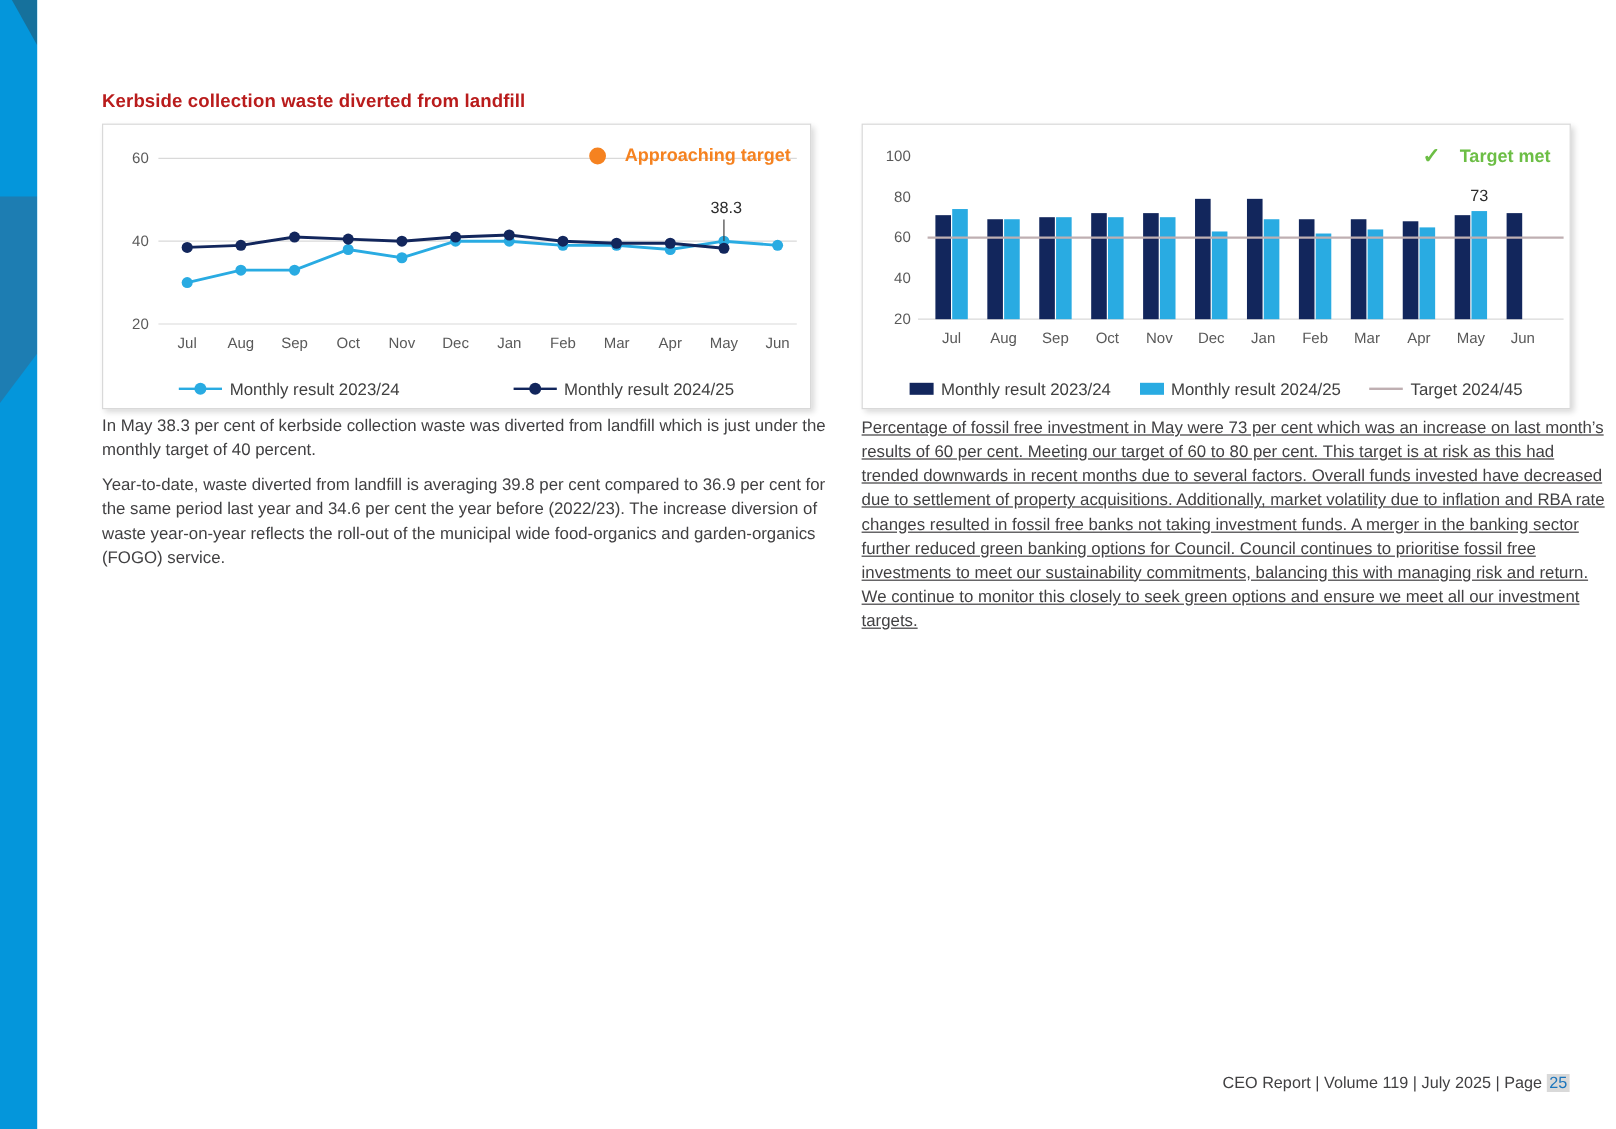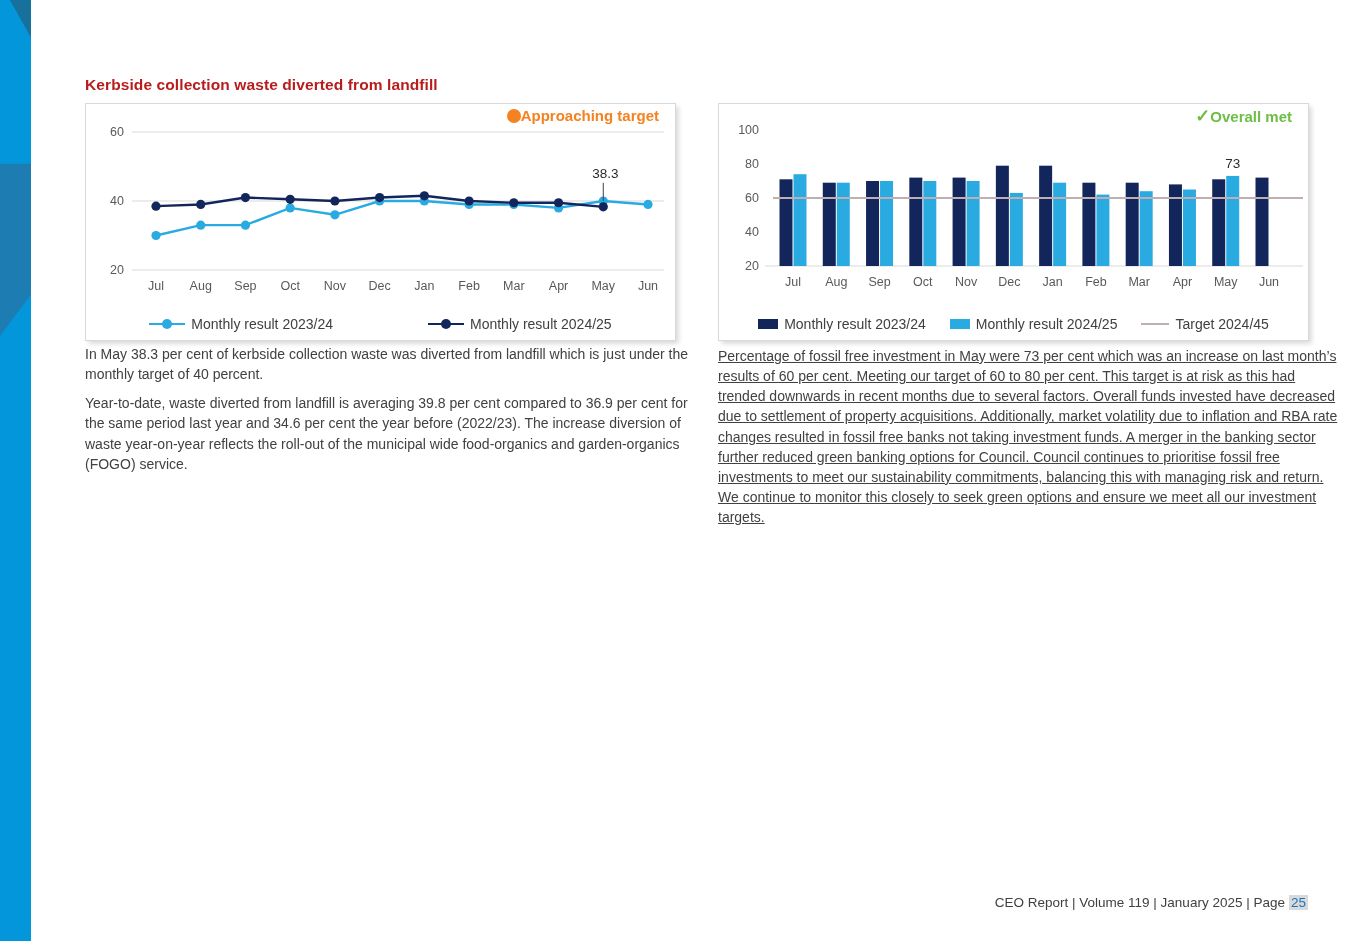--- a/index.html
+++ b/index.html
@@ -17,22 +17,22 @@
   .chart-title { position:absolute; top:76px; font-size:15.5px; font-weight:bold;
     color:#b91c1c; letter-spacing:.1px; }
   #left-title { left:85px; width:610px; }
   #right-title { left:718px; width:610px; }
 
   .chart-panel { position:absolute; top:103px; width:591px; height:238px; background:#fff;
     border:1px solid #D9D9D9; box-shadow:2.5px 2.5px 5px rgba(0,0,0,.16); }
   #left-panel { left:85px; }
   #right-panel { left:718px; }
 
-  .badge { position:absolute; top:3px; right:16px; display:flex; align-items:center;
-    gap:0; font-size:15px; font-weight:bold; }
+  .badge { position:absolute; top:17px; right:16px; display:flex; align-items:center;
+    gap:16px; font-size:15px; font-weight:bold; }
   #left-badge { color:#F58220; }
   #right-badge { color:#6CBE45; }
   .badge .dot { width:14px; height:14px; border-radius:50%; background:#F58220; }
   .badge .check { color:#6CBE45; font-size:18px; font-weight:bold; line-height:1; }
 
   .chart-svg { position:absolute; left:2px; top:2px; }
 
   .legend { position:absolute; left:0; right:0; bottom:8px; display:flex;
     justify-content:center; align-items:center; font-size:14px; color:#404040; }
   #left-panel .legend { gap:95px; }
@@ -174,21 +174,21 @@
         <rect x="332.1363636363636" y="76.69999999999999" width="13" height="83.30000000000001" fill="#29ABE2"></rect>
         <rect x="375.40909090909093" y="88.6" width="13" height="71.4" fill="#29ABE2"></rect>
         <rect x="418.6818181818182" y="85.19999999999999" width="13" height="74.80000000000001" fill="#29ABE2"></rect>
         <rect x="461.95454545454544" y="83.5" width="13" height="76.5" fill="#29ABE2"></rect>
         <rect x="505.22727272727275" y="69.9" width="13" height="90.1" fill="#29ABE2"></rect>
         <line x1="52" y1="92" x2="582" y2="92" stroke="#BFAFB2" stroke-width="2"></line>
         <text x="511.72727272727275" y="61.900000000000006" text-anchor="middle" font-size="13.5" fill="#2B2B2B">73</text>
       </svg>
     <div id="right-badge" class="badge">
       <span class="check">✓</span>
-      <span>Overall met</span>
+      <span>Target met</span>
     </div>
     <div id="bar-legend" class="legend">
         <span class="legend-item">
           <span class="lswatch" style="background: rgb(18, 38, 92);"></span>
           <span>Monthly result 2023/24</span>
         </span>
         <span class="legend-item">
           <span class="lswatch" style="background: rgb(41, 171, 226);"></span>
           <span>Monthly result 2024/25</span>
         </span>
@@ -201,16 +201,16 @@
 
   <div id="left-text" class="body-text">
       <p>In May 38.3 per cent of kerbside collection waste was diverted from landfill which is just under the monthly target of 40 percent.</p>
       <p>Year-to-date, waste diverted from landfill is averaging 39.8 per cent compared to 36.9 per cent for the same period last year and 34.6 per cent the year before (2022/23). The increase diversion of waste year-on-year reflects the roll-out of the municipal wide food-organics and garden-organics (FOGO) service.</p>
     </div>
   <div id="right-text" class="body-text">
       <p>Percentage of fossil free investment in May were 73 per cent which was an increase on last month’s results of 60 per cent. Meeting our target of 60 to 80 per cent. This target is at risk as this had trended downwards in recent months due to several factors. Overall funds invested have decreased due to settlement of property acquisitions. Additionally, market volatility due to inflation and RBA rate changes resulted in fossil free banks not taking investment funds. A merger in the banking sector further reduced green banking options for Council. Council continues to prioritise fossil free investments to meet our sustainability commitments, balancing this with managing risk and return. We continue to monitor this closely to seek green options and ensure we meet all our investment targets.</p>
     </div>
 
   <div id="footer">
-    <span>CEO Report | Volume 119 | January 2025 | Page</span><span class="page-num">25</span>
+    <span>CEO Report | Volume 119 | July 2025 | Page</span><span class="page-num">25</span>
   </div>
 
 </div>
 
 </body></html>

